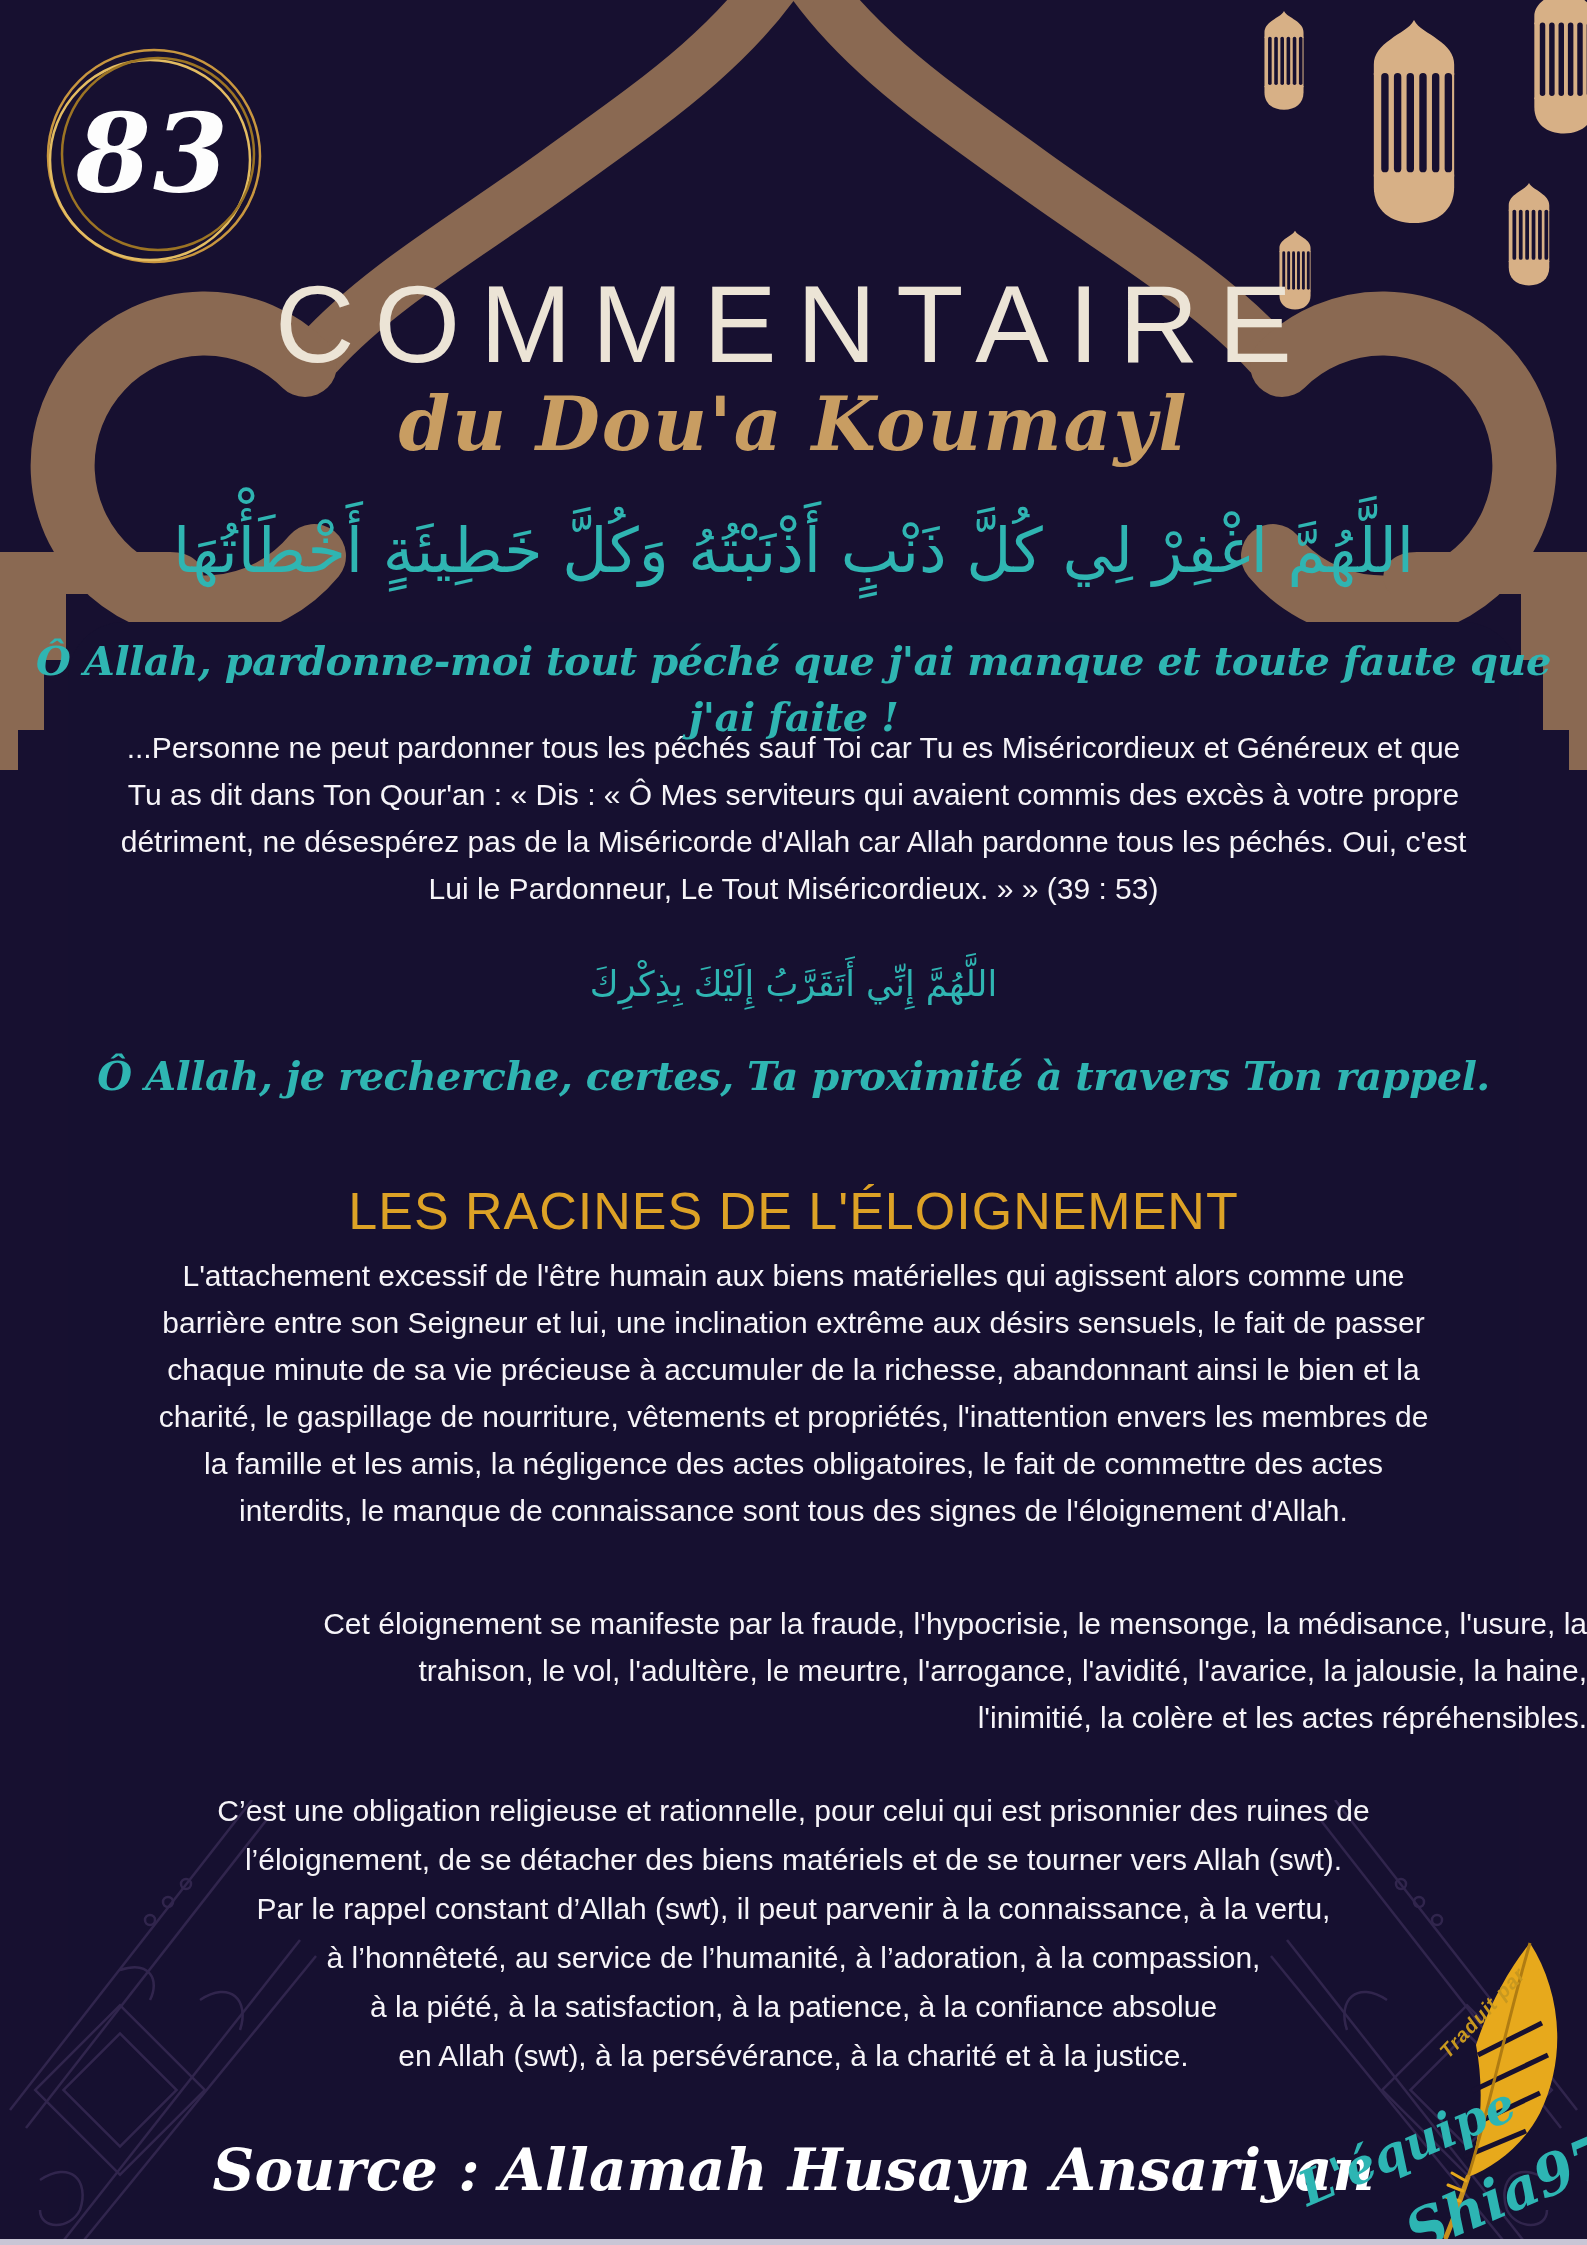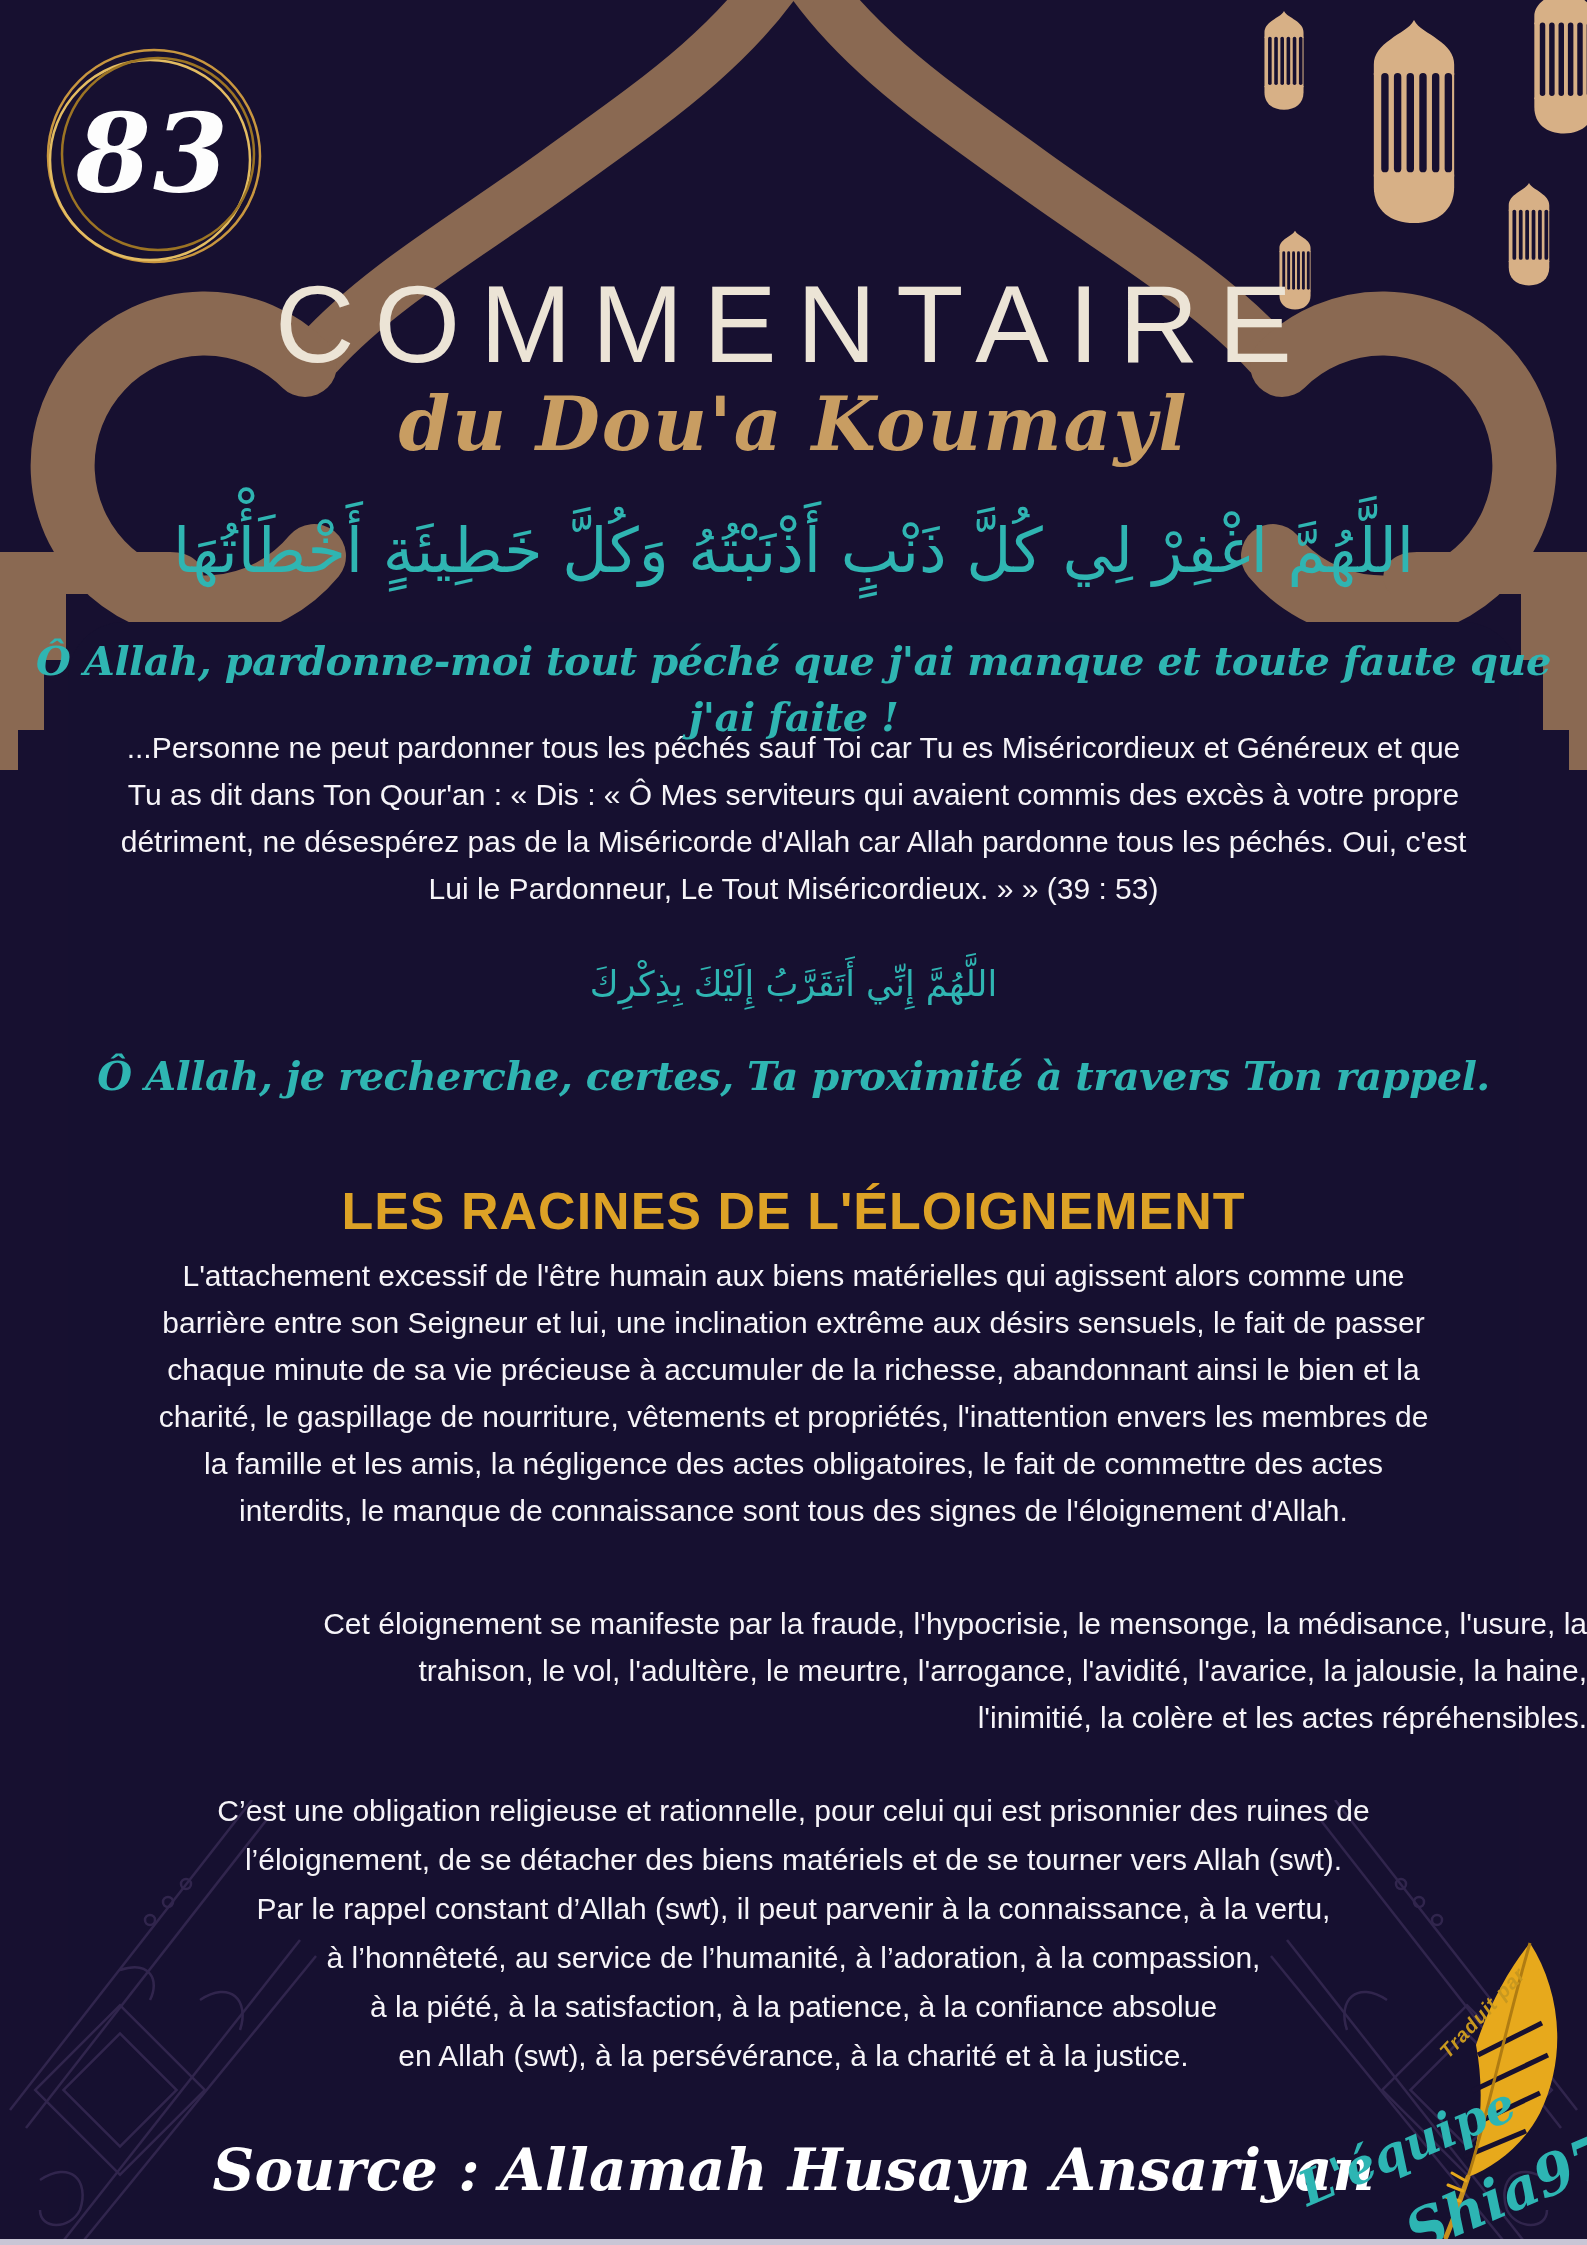--- a/index.html
+++ b/index.html
@@ -27,21 +27,21 @@
          font-family:"DejaVu Serif",serif;font-style:italic;font-weight:bold;
          color:#c89d62;letter-spacing:2px;}
   .arabic{direction:rtl;font-family:"DejaVu Sans",sans-serif;color:#2fb5b2;}
   .arabic-1{position:absolute;top:492px;font-size:62px;line-height:118px;}
   .arabic-2{position:absolute;top:928px;font-size:35px;line-height:112px;}
   .script-teal{font-family:"DejaVu Serif",serif;font-style:italic;font-weight:bold;
          color:#2fb5b2;letter-spacing:-0.5px;}
   .french-1{position:absolute;top:633px;font-size:40px;line-height:56px;}
   .french-2{position:absolute;top:1048px;font-size:40px;line-height:56px;}
   .heading{position:absolute;top:1182px;font-size:52px;line-height:58px;
-         font-weight:bold;color:#dda226;letter-spacing:1px;}
+         font-weight:normal;color:#dda226;letter-spacing:1px;}
   .body-par{color:#f6f4f8;font-size:30px;}
   .par-quote{position:absolute;top:724px;line-height:47px;}
   .par-1{position:absolute;top:1252px;line-height:47px;}
   .par-2{position:absolute;top:1600px;line-height:47px;text-align:right;}
   .par-3{position:absolute;top:1786px;line-height:49px;}
   .tline{white-space:nowrap;}
   .source{position:absolute;top:2128px;font-size:58px;line-height:84px;
          font-family:"DejaVu Serif",serif;font-style:italic;font-weight:bold;
          color:#ffffff;letter-spacing:0px;text-align:center;}
 

